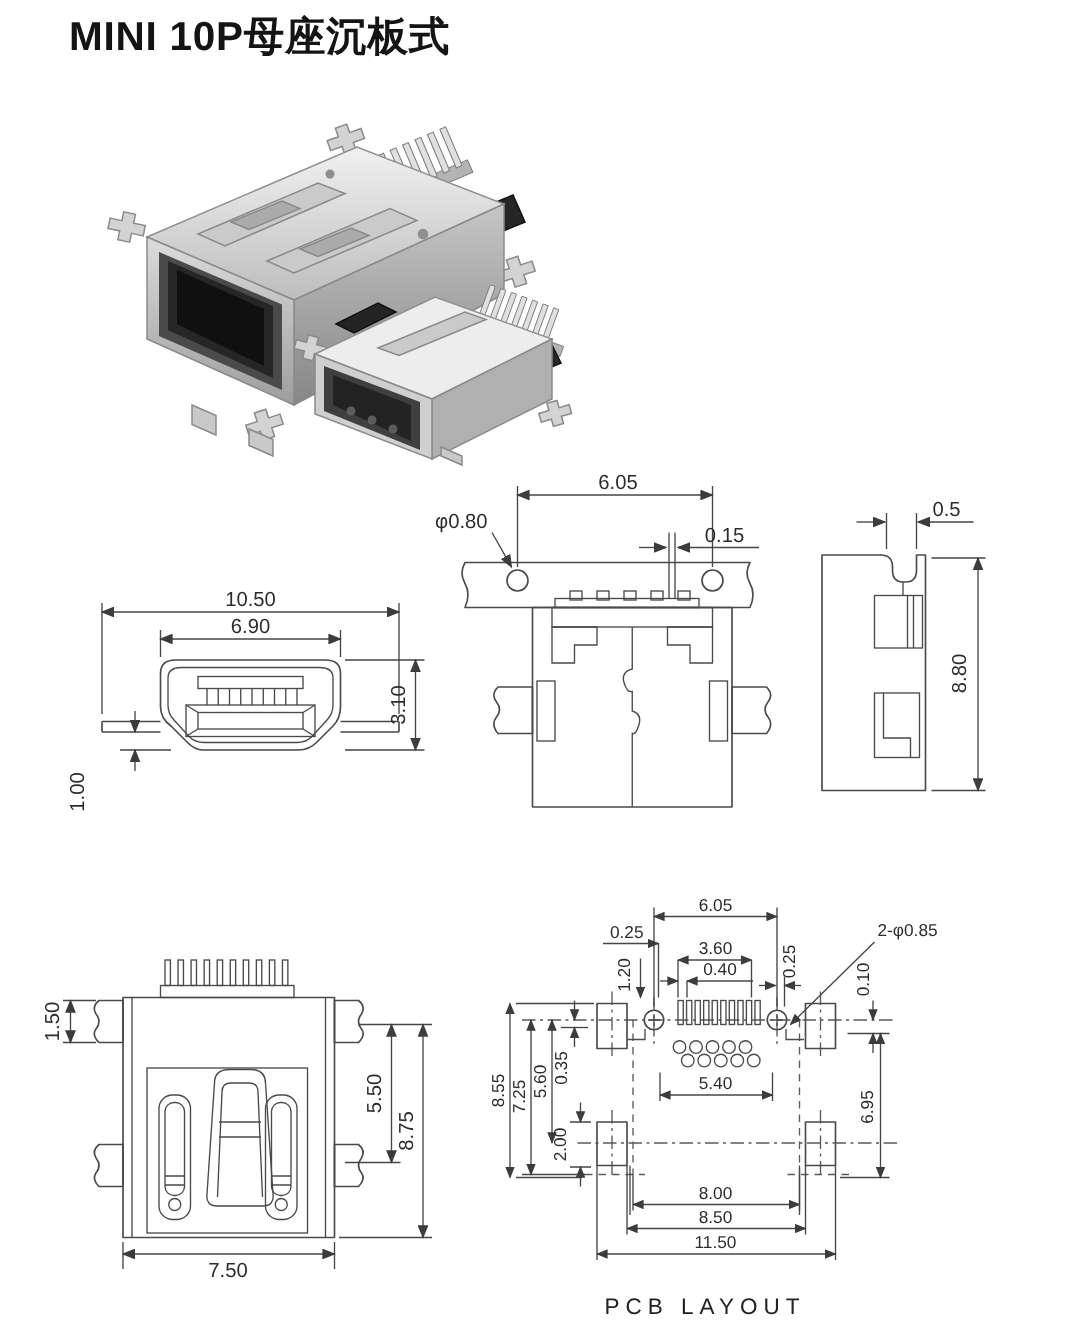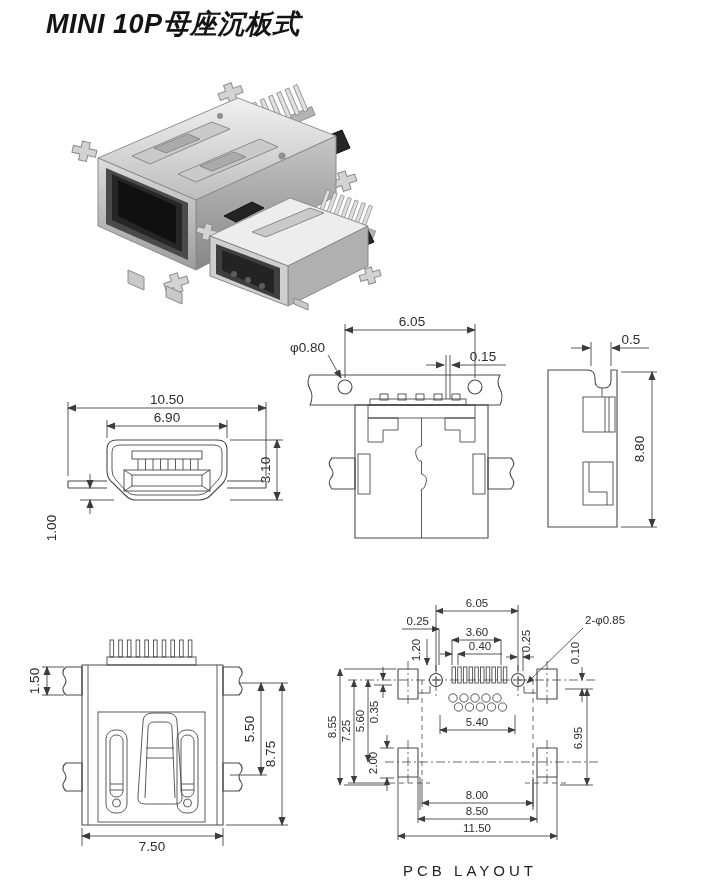--- a/index.html
+++ b/index.html
@@ -1,19 +1,19 @@
 <!DOCTYPE html>
 <html><head>
 <meta charset="utf-8">
 <style>
   html,body{margin:0;padding:0;background:#ffffff;}
   .page{position:relative;width:715px;height:884px;background:#ffffff;
         font-family:"Liberation Sans",sans-serif;overflow:hidden;}
   .abs{position:absolute;}
-  .title{left:46px;top:6px;font-size:27px;font-weight:bold;color:#141414;letter-spacing:.5px;font-style:italic;}
+  .title{left:46px;top:6px;font-size:27px;font-weight:bold;color:#141414;letter-spacing:.5px;}
   svg{overflow:visible;}
   .ln{stroke:#4a4a4a;stroke-width:1.1;fill:none;stroke-linejoin:round;}
   .lnT{stroke:#4a4a4a;stroke-width:.9;fill:none;}
   .dl{stroke:#464646;stroke-width:.9;fill:none;}
   .cdash{stroke:#5a5a5a;stroke-width:.9;fill:none;stroke-dasharray:9 3 2 3;}
   .ddash{stroke:#5a5a5a;stroke-width:.9;fill:none;stroke-dasharray:5 4;}
   .dim{font-size:13.5px;fill:#2c2c2c;}
   .dimS{font-size:11.5px;fill:#2c2c2c;}
   .cap{font-size:15px;fill:#222;letter-spacing:4px;}
   text{font-family:"Liberation Sans",sans-serif;}

